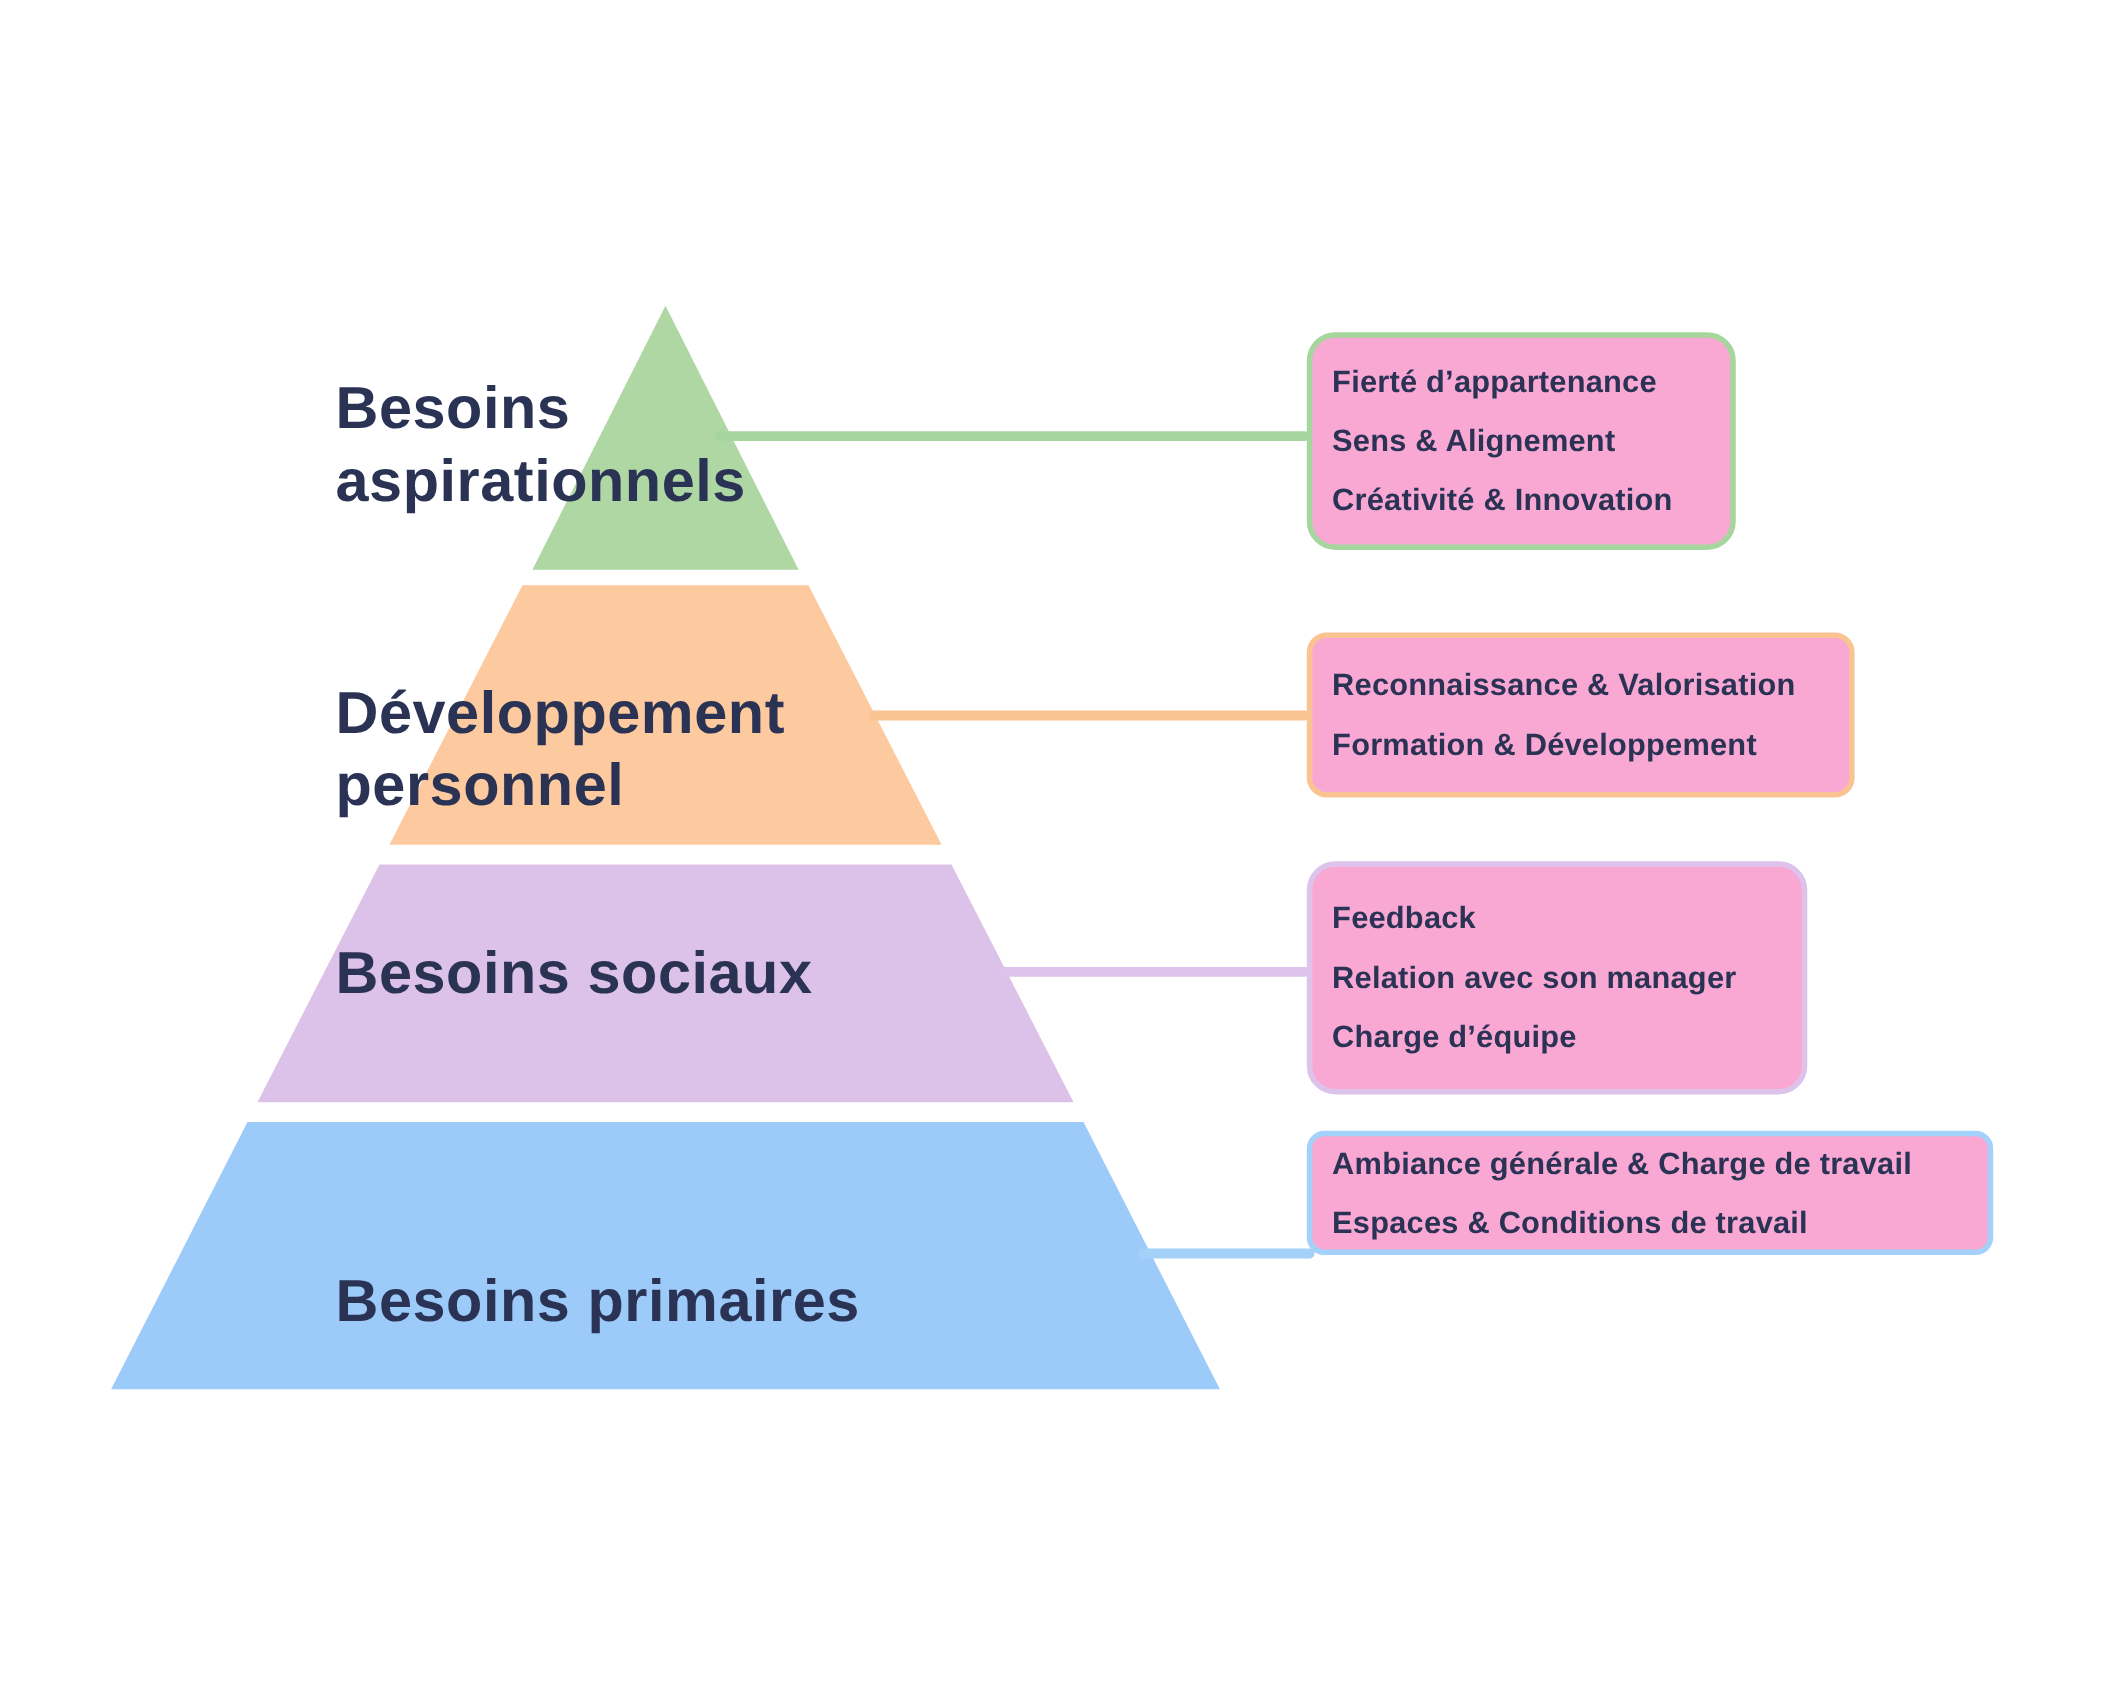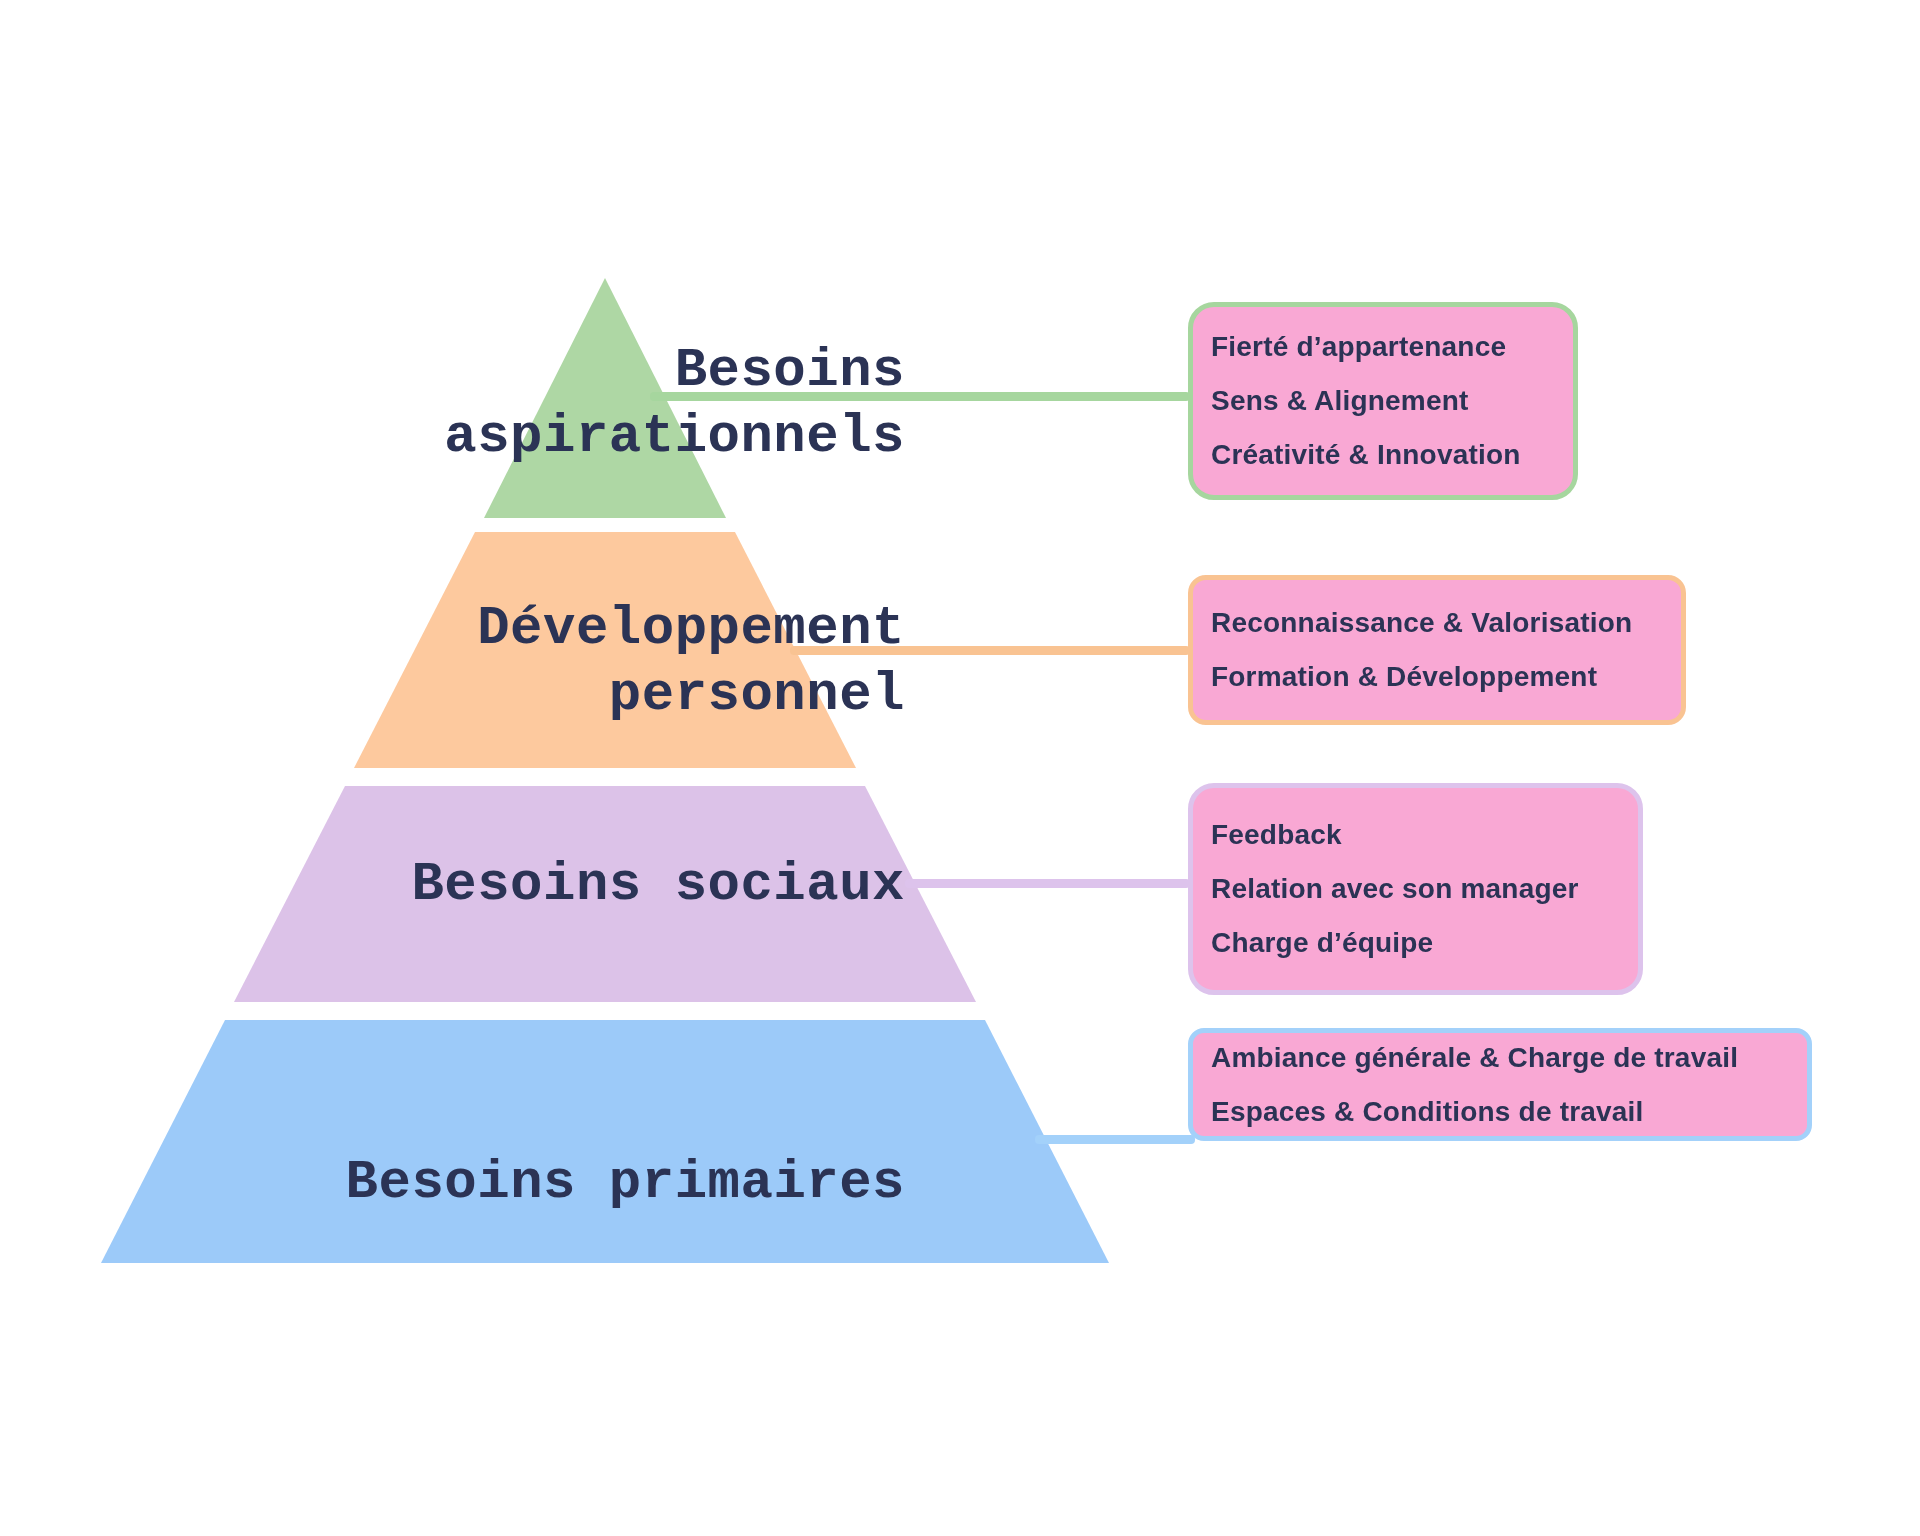--- a/index.html
+++ b/index.html
@@ -18,28 +18,27 @@
   .pyramid-svg {
     position: absolute;
     left: 0;
     top: 0;
     z-index: 0;
   }
   .level-label {
     position: absolute;
     left: 305px;
     width: 600px;
-    text-align: right;
+    text-align: left;
     font-weight: 700;
     color: #2b3355;
     font-size: 54px;
     line-height: 66px;
     letter-spacing: 0.5px;
     z-index: 3;
-    font-family: Liberation Mono, monospace;
   }
   .level-label span { display: block; }
   .connector {
     position: absolute;
     height: 9px;
     border-radius: 4px;
     z-index: 1;
   }
   .detail-box {
     position: absolute;
@@ -76,21 +75,21 @@
 
   <div class="connector" style="left: 650px; top: 392px; width: 540px; background: rgb(166, 214, 158);"></div>
   <div class="connector" style="left: 790px; top: 646px; width: 400px; background: rgb(249, 195, 146);"></div>
   <div class="connector" style="left: 905px; top: 879px; width: 285px; background: rgb(221, 195, 236);"></div>
   <div class="connector" style="left: 1035px; top: 1135px; width: 160px; background: rgb(163, 209, 250);"></div>
 
   <div class="level-label" style="top:338px;">
     <span>Besoins</span>
     <span>aspirationnels</span>
   </div>
-  <div class="level-label" style="top:596px;">
+  <div class="level-label" style="top:615px;">
     <span>Développement</span>
     <span>personnel</span>
   </div>
   <div class="level-label" style="top:852px;">
     <span>Besoins sociaux</span>
   </div>
   <div class="level-label" style="top:1106px;margin-top:44px;">
     <span>Besoins primaires</span>
   </div>
 

